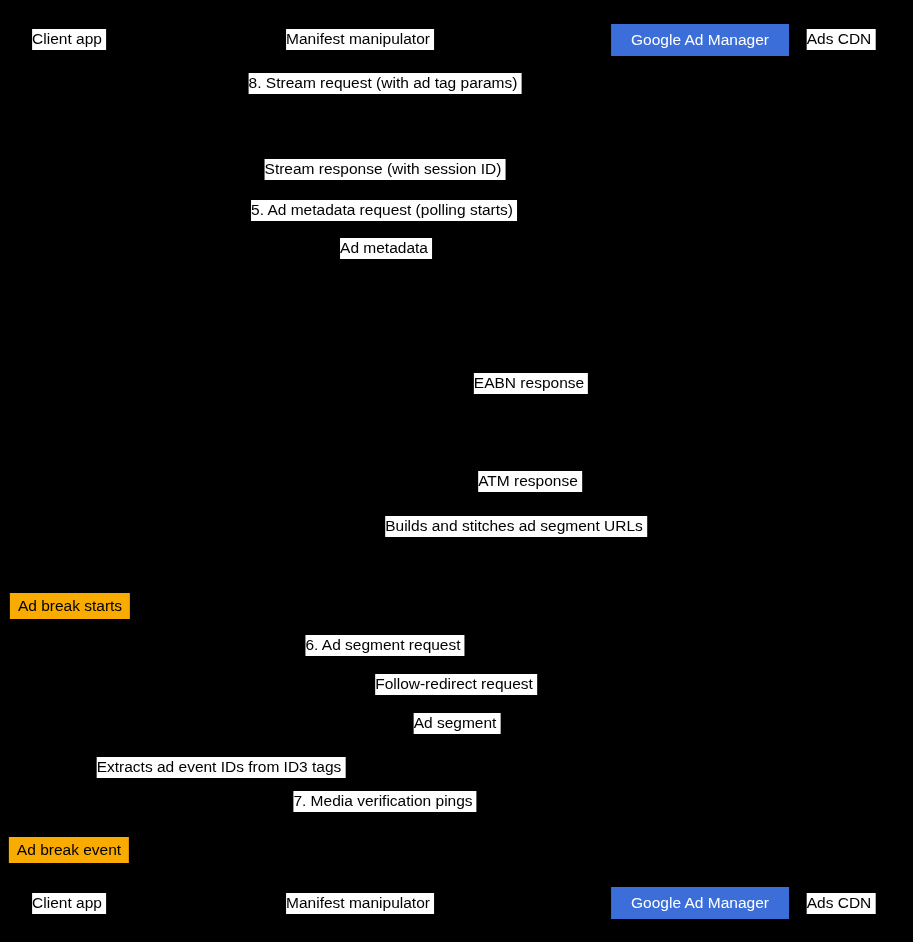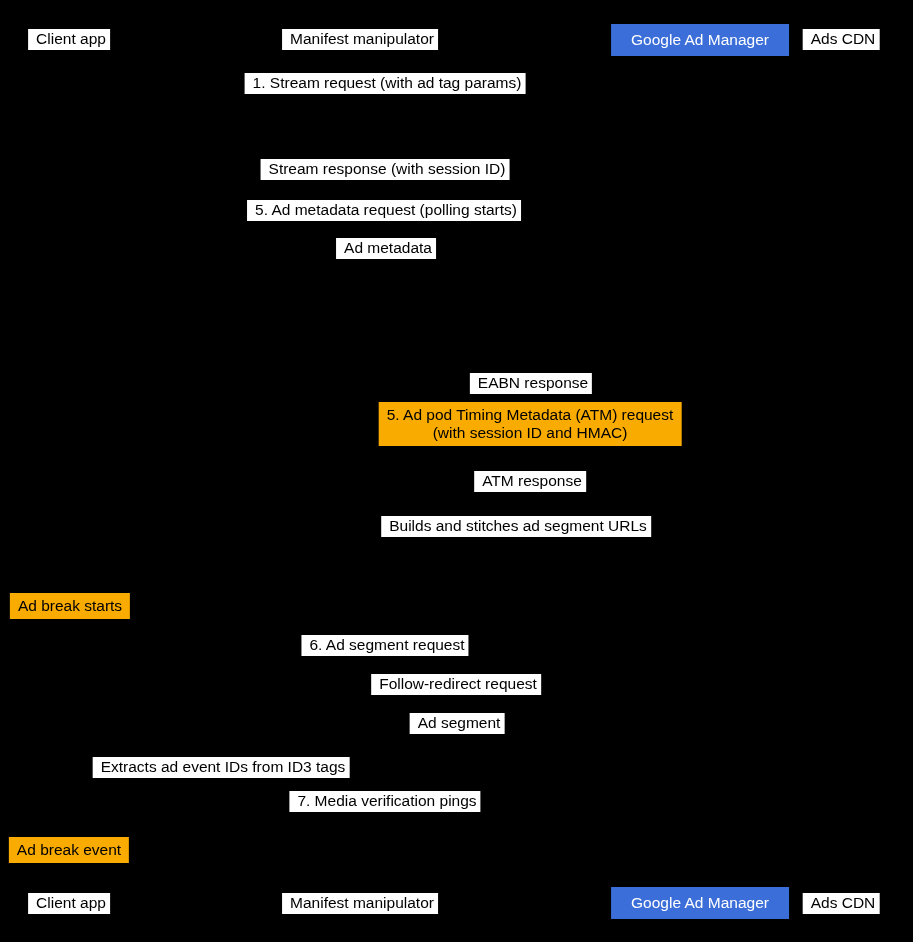--- a/index.html
+++ b/index.html
@@ -22,21 +22,21 @@
     width:913px;height:942px;
     background:var(--bg);
   }
   .lbl{
     position:absolute;
     transform:translateX(-50%);
     background:var(--label-bg);
     color:var(--label-text);
     font-size:15.5px;
     line-height:18px;
-    padding:1px 4px 2px 8px;
+    padding:1px 4px 2px 0;
     white-space:pre-line;
     text-align:center;
   }
   .lbl.nowrap{white-space:nowrap;}
   .note{
     background:var(--note-bg);
     padding:4px 8px;
   }
   .actor-blue{
     background:var(--actor-blue-bg);
@@ -48,27 +48,25 @@
 </head>
 <body>
 
 <div class="canvas">
 
   <div class="lbl nowrap" style="left:69px;top:29px">Client app</div>
   <div class="lbl nowrap" style="left:360px;top:29px">Manifest manipulator</div>
   <div class="lbl nowrap actor-blue" style="left:700px;top:24px">Google Ad Manager</div>
   <div class="lbl nowrap" style="left:841px;top:29px">Ads CDN</div>
 
-  <div class="lbl nowrap" style="left:385px;top:73px">1. Stream request (with ad tag params)</div>
+  <div class="lbl nowrap" style="left:385px;top:73px">8. Stream request (with ad tag params)</div>
   <div class="lbl nowrap" style="left:385px;top:159px">Stream response (with session ID)</div>
   <div class="lbl nowrap" style="left:384px;top:200px">5. Ad metadata request (polling starts)</div>
   <div class="lbl nowrap" style="left:386px;top:238px">Ad metadata</div>
   <div class="lbl nowrap" style="left:531px;top:373px">EABN response</div>
-  <div class="lbl note" style="left:530px;top:402px">5. Ad pod Timing Metadata (ATM) request
-(with session ID and HMAC)</div>
   <div class="lbl nowrap" style="left:530px;top:471px">ATM response</div>
   <div class="lbl nowrap" style="left:516px;top:516px">Builds and stitches ad segment URLs</div>
   <div class="lbl nowrap note" style="left:70px;top:593px">Ad break starts</div>
   <div class="lbl nowrap" style="left:385px;top:635px">6. Ad segment request</div>
   <div class="lbl nowrap" style="left:456px;top:674px">Follow-redirect request</div>
   <div class="lbl nowrap" style="left:457px;top:713px">Ad segment</div>
   <div class="lbl nowrap" style="left:221px;top:757px">Extracts ad event IDs from ID3 tags</div>
   <div class="lbl nowrap" style="left:385px;top:791px">7. Media verification pings</div>
   <div class="lbl nowrap note" style="left:69px;top:837px">Ad break event</div>
 

